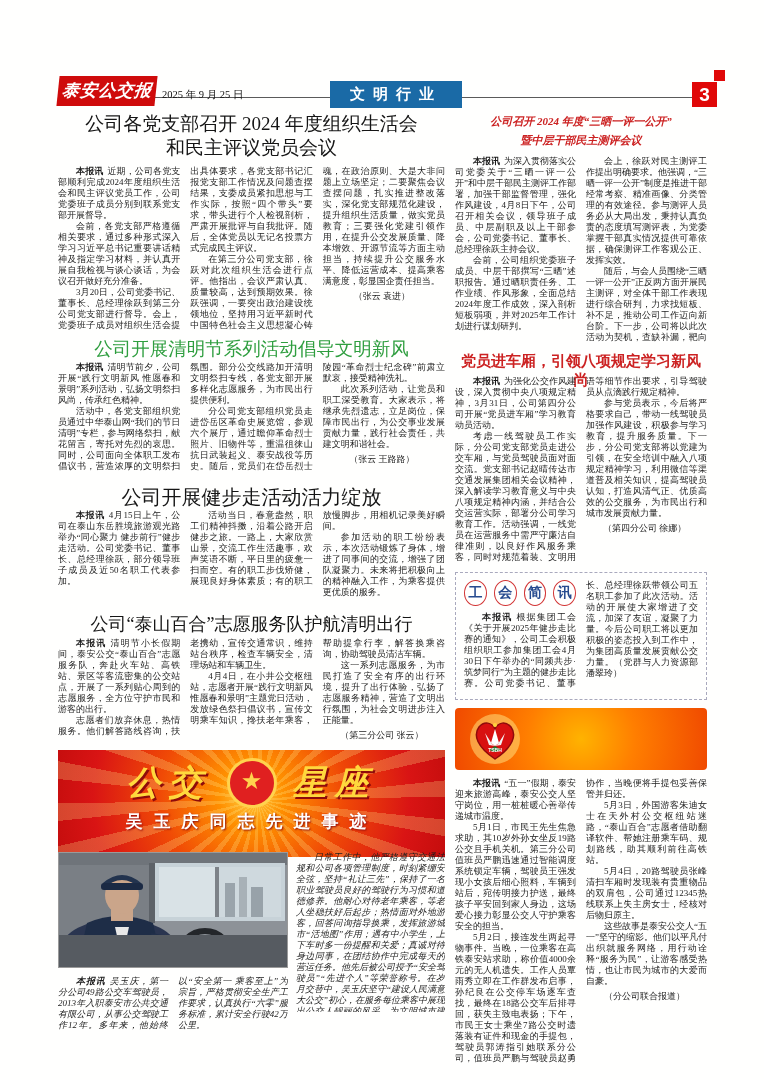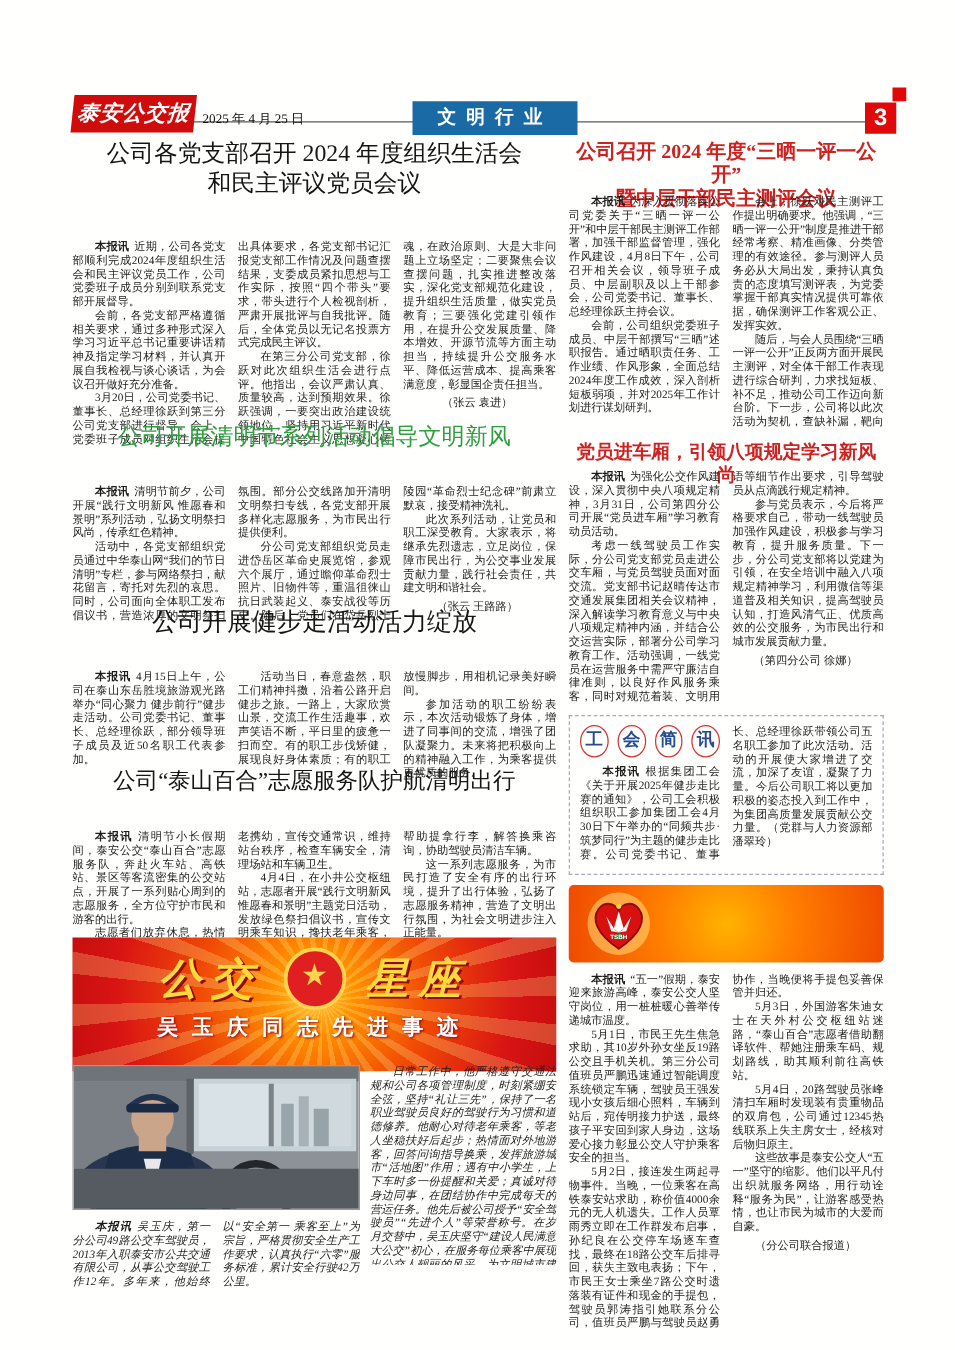--- a/index.html
+++ b/index.html
@@ -22,21 +22,21 @@
 
   
   .t-black{color:#151515;}
   .t-green{color:#2f9e3f;}
   .t-red{color:#cc2222;}
   .atitle{width:387px;left:58px;text-align:center;font-weight:normal;}
   .rtitle{width:252px;left:455px;text-align:center;font-weight:bold;}
 
   
   .abody{font-size:9px;line-height:11px;text-align:justify;column-gap:10px;column-fill:auto;overflow:hidden;}
-  .cols3{column-count:3;margin-top:26px;}
+  .cols3{column-count:3;}
   .cols2{column-count:2;}
   .abody p{margin:0;text-indent:2em;}
   .lead{font-weight:bold;margin-right:4px;}
   .byline{text-indent:0 !important;text-align:center;margin-top:4px !important;padding-right:4px;}
 
   
   .unionbox{left:455px;top:572px;width:252px;height:128px;border:1px dashed #a9a9bd;background:#fffffe;box-sizing:border-box;padding:7px 8px;}
   .union-head{display:flex;gap:7px;margin-bottom:6px;}
   .union-char{width:24px;height:24px;border:1.4px solid #d23434;border-radius:50%;color:#274b8f;
               font-weight:bold;font-size:14px;line-height:24px;text-align:center;}
@@ -71,21 +71,21 @@
         font-style:italic;font-size:9px;line-height:11px;text-align:justify;overflow:hidden;}
   .pcap p{margin:0;text-indent:2em;}
 </style>
 </head>
 <body>
 
 <div id="page">
 
   <div class="abs headrule"></div>
   <div class="abs masthead">泰安公交报</div>
-  <div class="abs pubdate">2025 年 4 月 25 日</div>
+  <div class="abs pubdate">2025 年 9 月 25 日</div>
   <div class="abs sectionbox">文明行业</div>
   <div class="abs pagenum">3</div>
   <div class="abs pagenum-dot"></div>
 
   <div class="abs atitle t-black" style="top:112px;font-size:19px;line-height:24px;">
     <div>公司各党支部召开 2024 年度组织生活会</div>
     <div>和民主评议党员会议</div>
   </div>
   <div class="abs abody cols3" style="left:58px;top:166px;width:387px;height:166px;">
     <p><b class="lead">本报讯</b><span>近期，公司各党支部顺利完成2024年度组织生活会和民主评议党员工作，公司党委班子成员分别到联系党支部开展督导。</span></p>
@@ -159,21 +159,21 @@
 
   <div class="abs pside">
     <p>日常工作中，他严格遵守交通法规和公司各项管理制度，时刻紧绷安全弦，坚持“礼让三先”，保持了一名职业驾驶员良好的驾驶行为习惯和道德修养。他耐心对待老年乘客，等老人坐稳扶好后起步；热情面对外地游客，回答问询指导换乘，发挥旅游城市“活地图”作用；遇有中小学生，上下车时多一份提醒和关爱；真诚对待身边同事，在团结协作中完成每天的营运任务。他先后被公司授予“安全驾驶员”“先进个人”等荣誉称号。在岁月交替中，吴玉庆坚守“建设人民满意大公交”初心，在服务每位乘客中展现出公交人靓丽的风采，为文明城市建设不断贡献着公交人的力量。</p>
 
   </div>
 
   <div class="abs pcap">
     <p><b class="lead">本报讯</b><span>吴玉庆，第一分公司49路公交车驾驶员，2013年入职泰安市公共交通有限公司，从事公交驾驶工作12年。多年来，他始终以“安全第一 乘客至上”为宗旨，严格贯彻安全生产工作要求，认真执行“六零”服务标准，累计安全行驶42万公里。</span></p>
   </div>
 
-  <div class="abs rtitle t-red" style="top:112px;font-size:16px;line-height:19px;">
+  <div class="abs rtitle t-red" style="top:112px;font-size:11px;line-height:19px;font-style:italic;">
     <div>公司召开 2024 年度“三晒一评一公开”</div>
     <div>暨中层干部民主测评会议</div>
   </div>
   <div class="abs abody cols2" style="left:455px;top:156px;width:252px;height:188px;">
     <p><b class="lead">本报讯</b><span>为深入贯彻落实公司党委关于“三晒一评一公开”和中层干部民主测评工作部署，加强干部监督管理，强化作风建设，4月8日下午，公司召开相关会议，领导班子成员、中层副职及以上干部参会，公司党委书记、董事长、总经理徐跃主持会议。</span></p>
     <p>会前，公司组织党委班子成员、中层干部撰写“三晒”述职报告。通过晒职责任务、工作业绩、作风形象，全面总结2024年度工作成效，深入剖析短板弱项，并对2025年工作计划进行谋划研判。</p>
     <p>会上，徐跃对民主测评工作提出明确要求。他强调，“三晒一评一公开”制度是推进干部经常考察、精准画像、分类管理的有效途径。参与测评人员务必从大局出发，秉持认真负责的态度填写测评表，为党委掌握干部真实情况提供可靠依据，确保测评工作客观公正、发挥实效。</p>
     <p>随后，与会人员围绕“三晒一评一公开”正反两方面开展民主测评，对全体干部工作表现进行综合研判，力求找短板、补不足，推动公司工作迈向新台阶。下一步，公司将以此次活动为契机，查缺补漏，靶向整改，提升工作作风与成绩，为企业高质量发展筑牢人才支撑。</p>
 
   </div>

